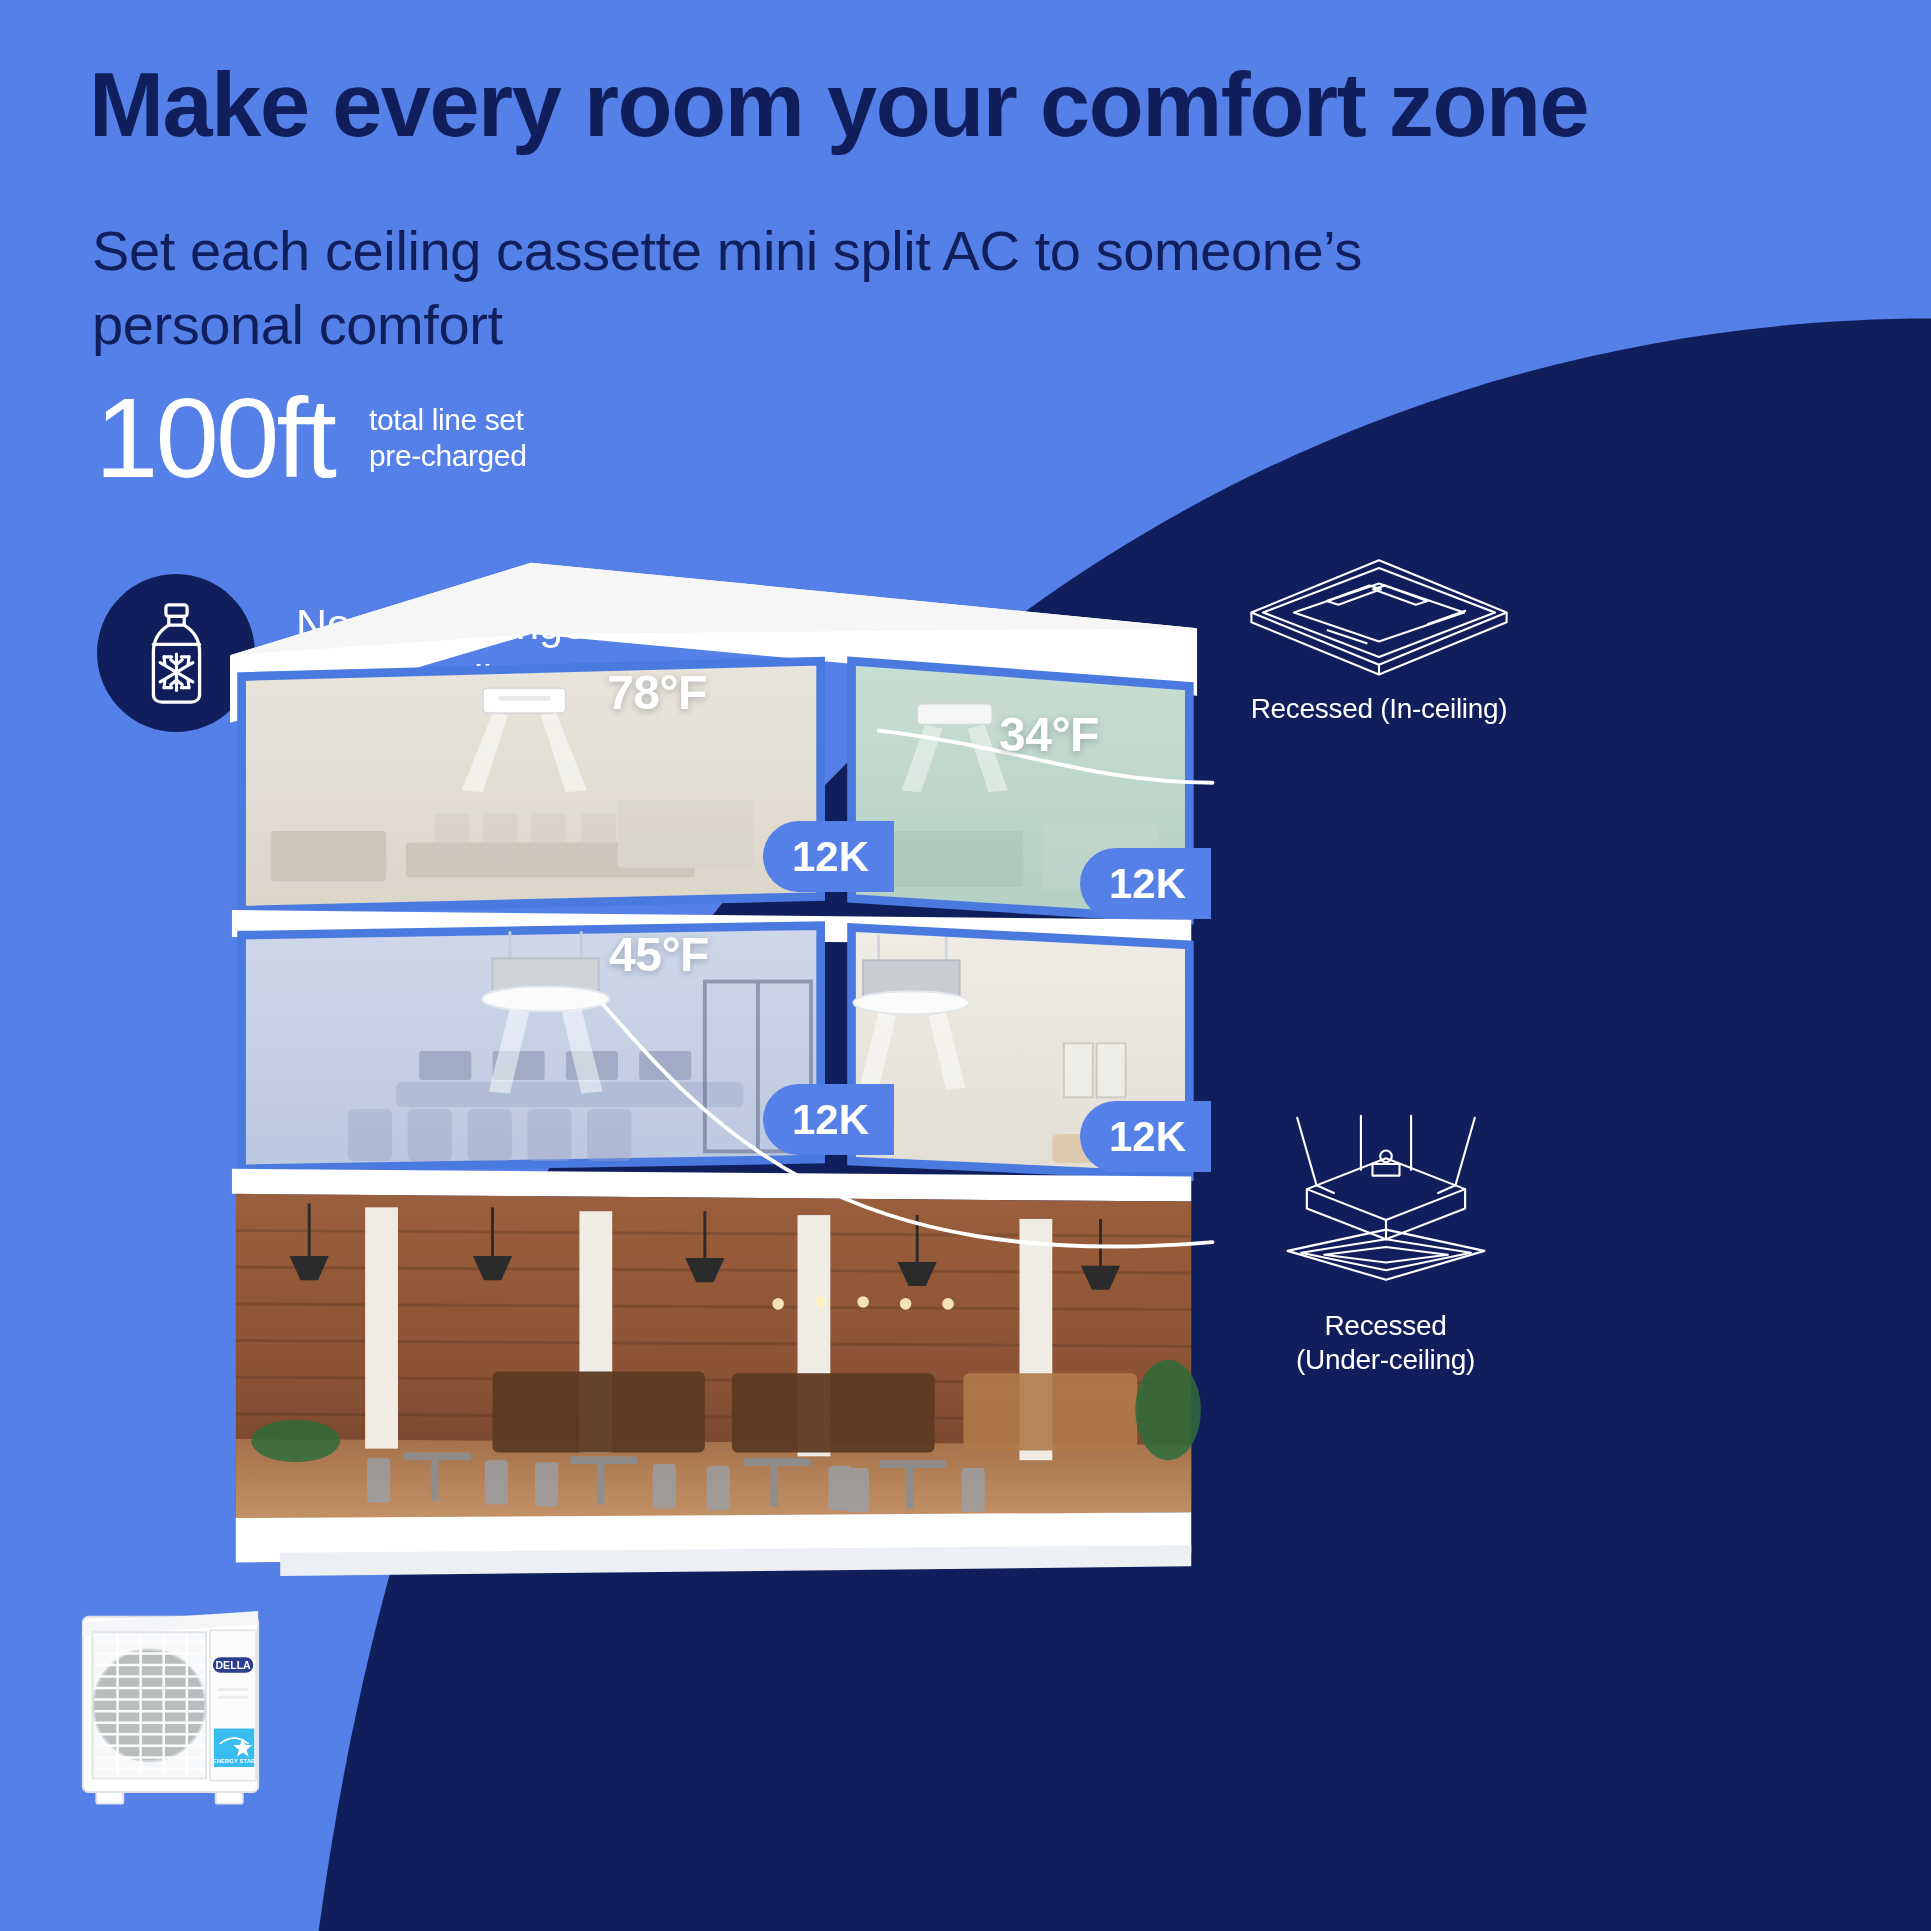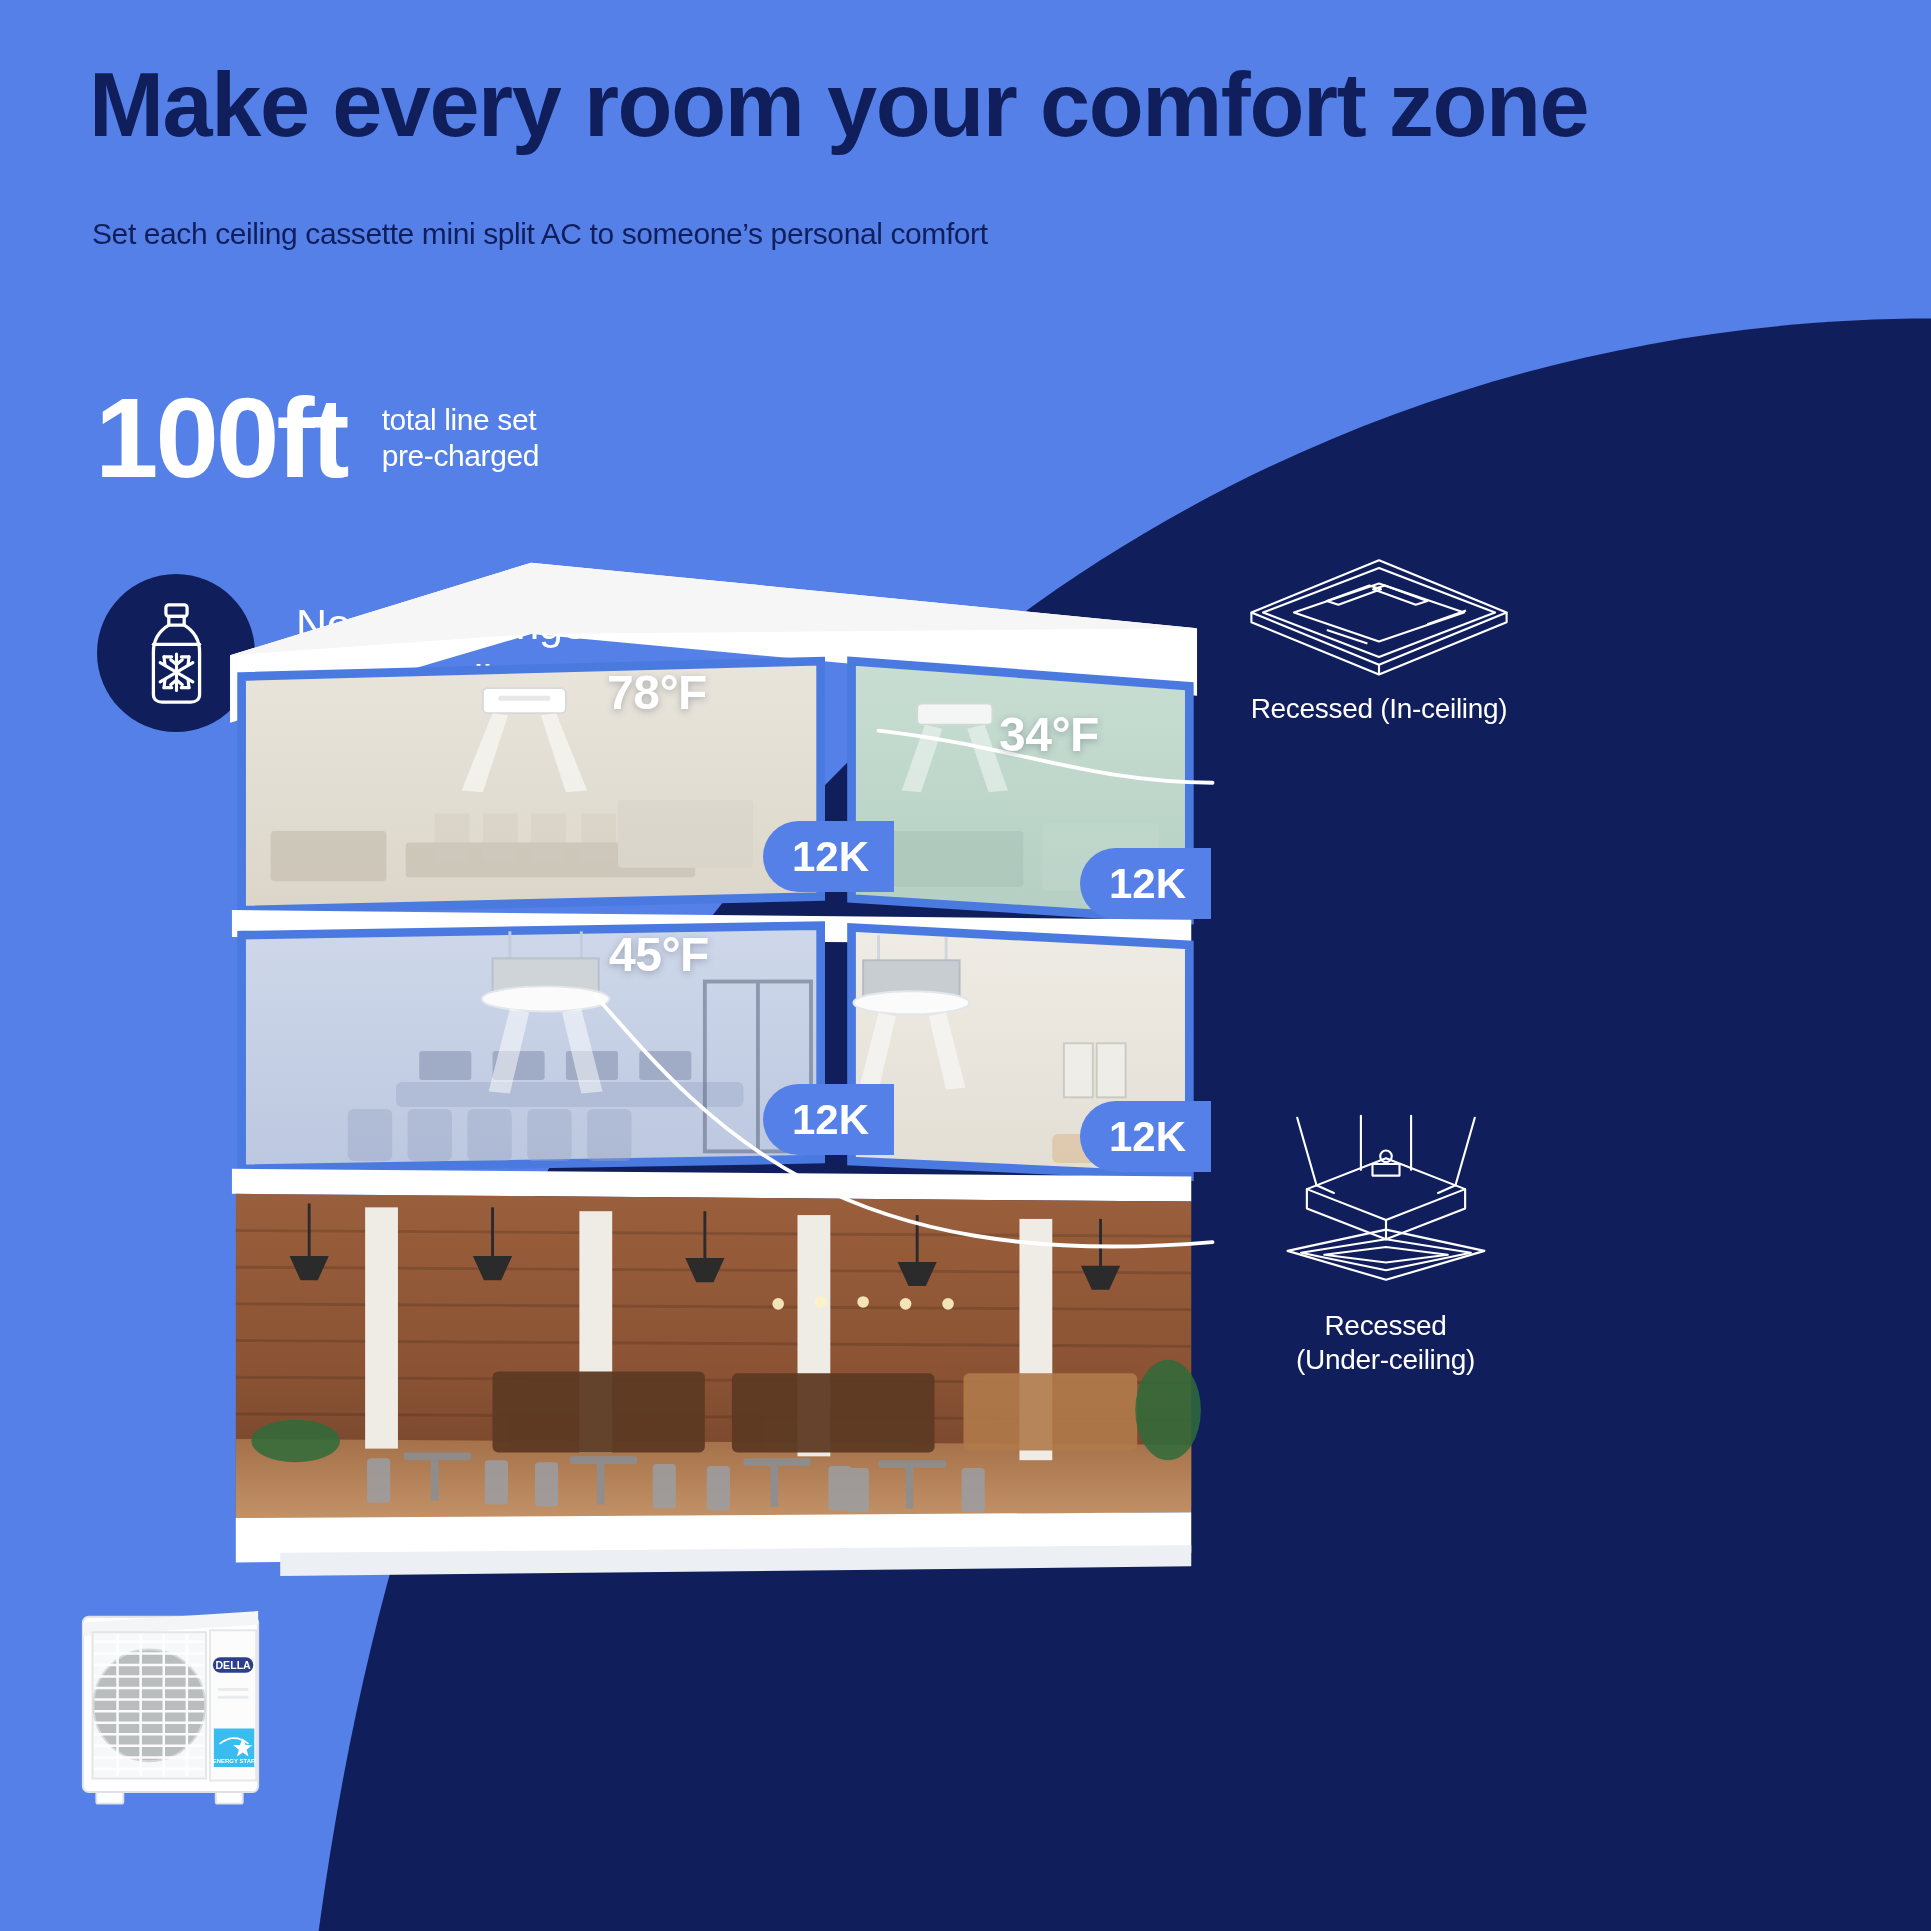--- a/index.html
+++ b/index.html
@@ -15,26 +15,26 @@
   #bg-svg { position:absolute; inset:0; width:1931px; height:1931px; }
 
   
   .headline {
     position:absolute; left:89px; top:60px; width:1777px;
     font-size:90px; line-height:1.0; font-weight:bold;
     color:#101f5c; letter-spacing:-1.4px;
   }
   .subhead {
     position:absolute; left:92px; top:214px; width:1448px;
-    font-size:30px; line-height:1.33; color:#101f5c; letter-spacing:-0.4px;
+    font-size:56px; line-height:1.33; color:#101f5c; letter-spacing:-0.4px;
   }
 
   
   .stat-row { position:absolute; left:95px; top:386px; display:flex; align-items:center; gap:35px; }
-  .stat-big { font-size:114px; font-weight:bold; color:#ffffff; line-height:0.92; letter-spacing:-2.9px; }
+  .stat-big { font-size:114px; font-weight:normal; color:#ffffff; line-height:0.92; letter-spacing:-2.9px; }
   .stat-sub { font-size:30px; color:#ffffff; line-height:1.2; letter-spacing:-0.4px; }
   .stat-sub div { white-space:nowrap; }
 
   
   .refrig-row { position:absolute; left:97px; top:574px; display:flex; align-items:center; gap:41px; }
   .refrig-circle {
     width:158px; height:158px; border-radius:50%;
     background:#101f5c; display:flex; align-items:center; justify-content:center;
     flex:0 0 158px;
   }

